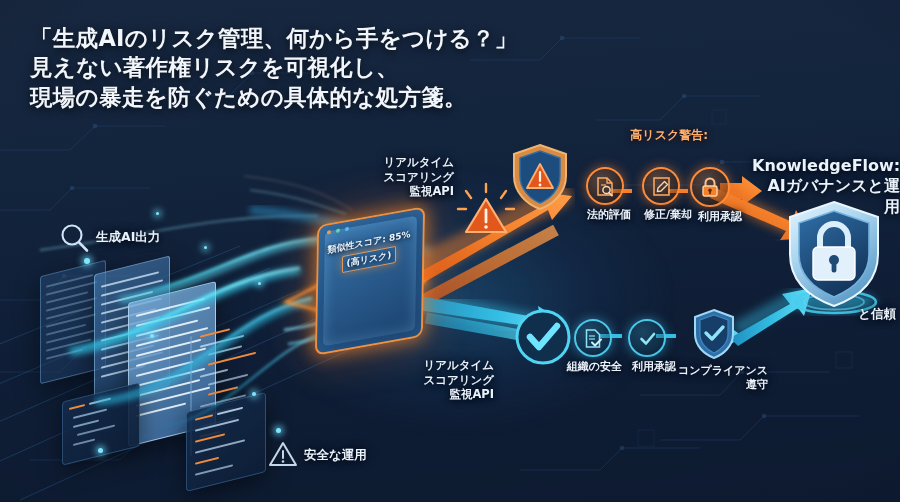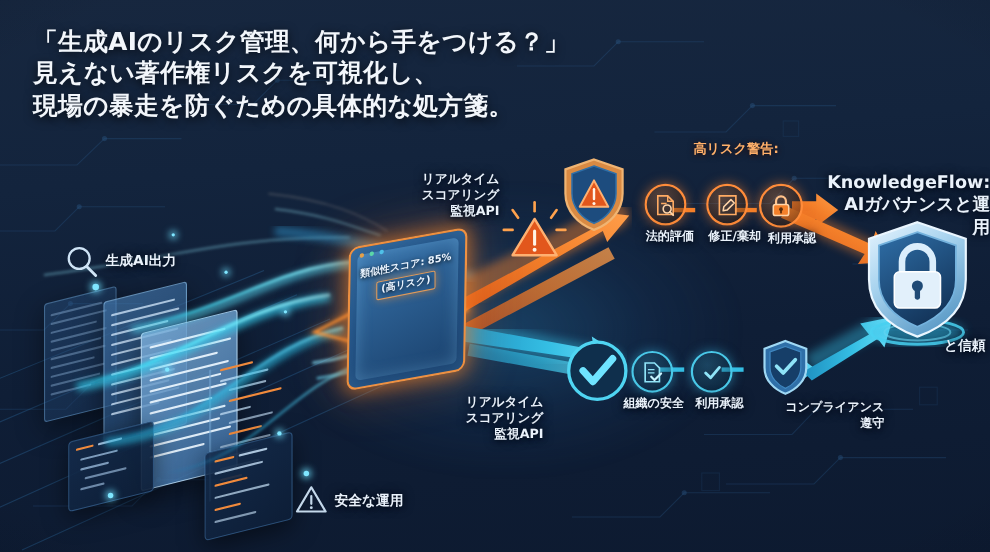--- a/index.html
+++ b/index.html
@@ -467,21 +467,21 @@
       <path d="M4.5 11 L9 15.5 L17 6" fill="none" stroke="#8fe3f7" stroke-width="2.6" stroke-linecap="round" stroke-linejoin="round"></path>
     </svg>
   </div>
   <div class="lbl ctr" style="left:614px;top:360px;width:62px;font-size:11px;">利用承認</div>
 
   <svg style="position:absolute;left:692px;top:308px;z-index:29;" width="44" height="52" viewBox="0 0 44 52">
     <path d="M22 2 L41 9 V26 C41 38 32 46 22 50 C12 46 3 38 3 26 V9 Z" fill="#2f6fa8" stroke="#9fd8f4" stroke-width="2"></path>
     <path d="M22 7 L36 12 V26 C36 35 29 42 22 45 C15 42 8 35 8 26 V12 Z" fill="#163e68" stroke="#3f86bf" stroke-width="1.2"></path>
     <path d="M14 25 L20 31 L31 19" fill="none" stroke="#8fe3f7" stroke-width="3.4" stroke-linecap="round" stroke-linejoin="round"></path>
   </svg>
-  <div class="lbl ctr" style="left:672px;top:364px;width:96px;font-size:11px;margin-left:36px;">
+  <div class="lbl ctr" style="left:672px;top:364px;width:96px;font-size:11px;">
     <div>コンプライアンス</div>
     <div>遵守</div>
   </div>
 
   <div class="lbl ctr" style="left:752px;top:156px;width:148px;font-size:16px;">
     <div>KnowledgeFlow:</div>
     <div>AIガバナンスと運用</div>
   </div>
 
   <svg style="position:absolute;left:782px;top:198px;z-index:29;" width="104" height="122" viewBox="0 0 104 122">

